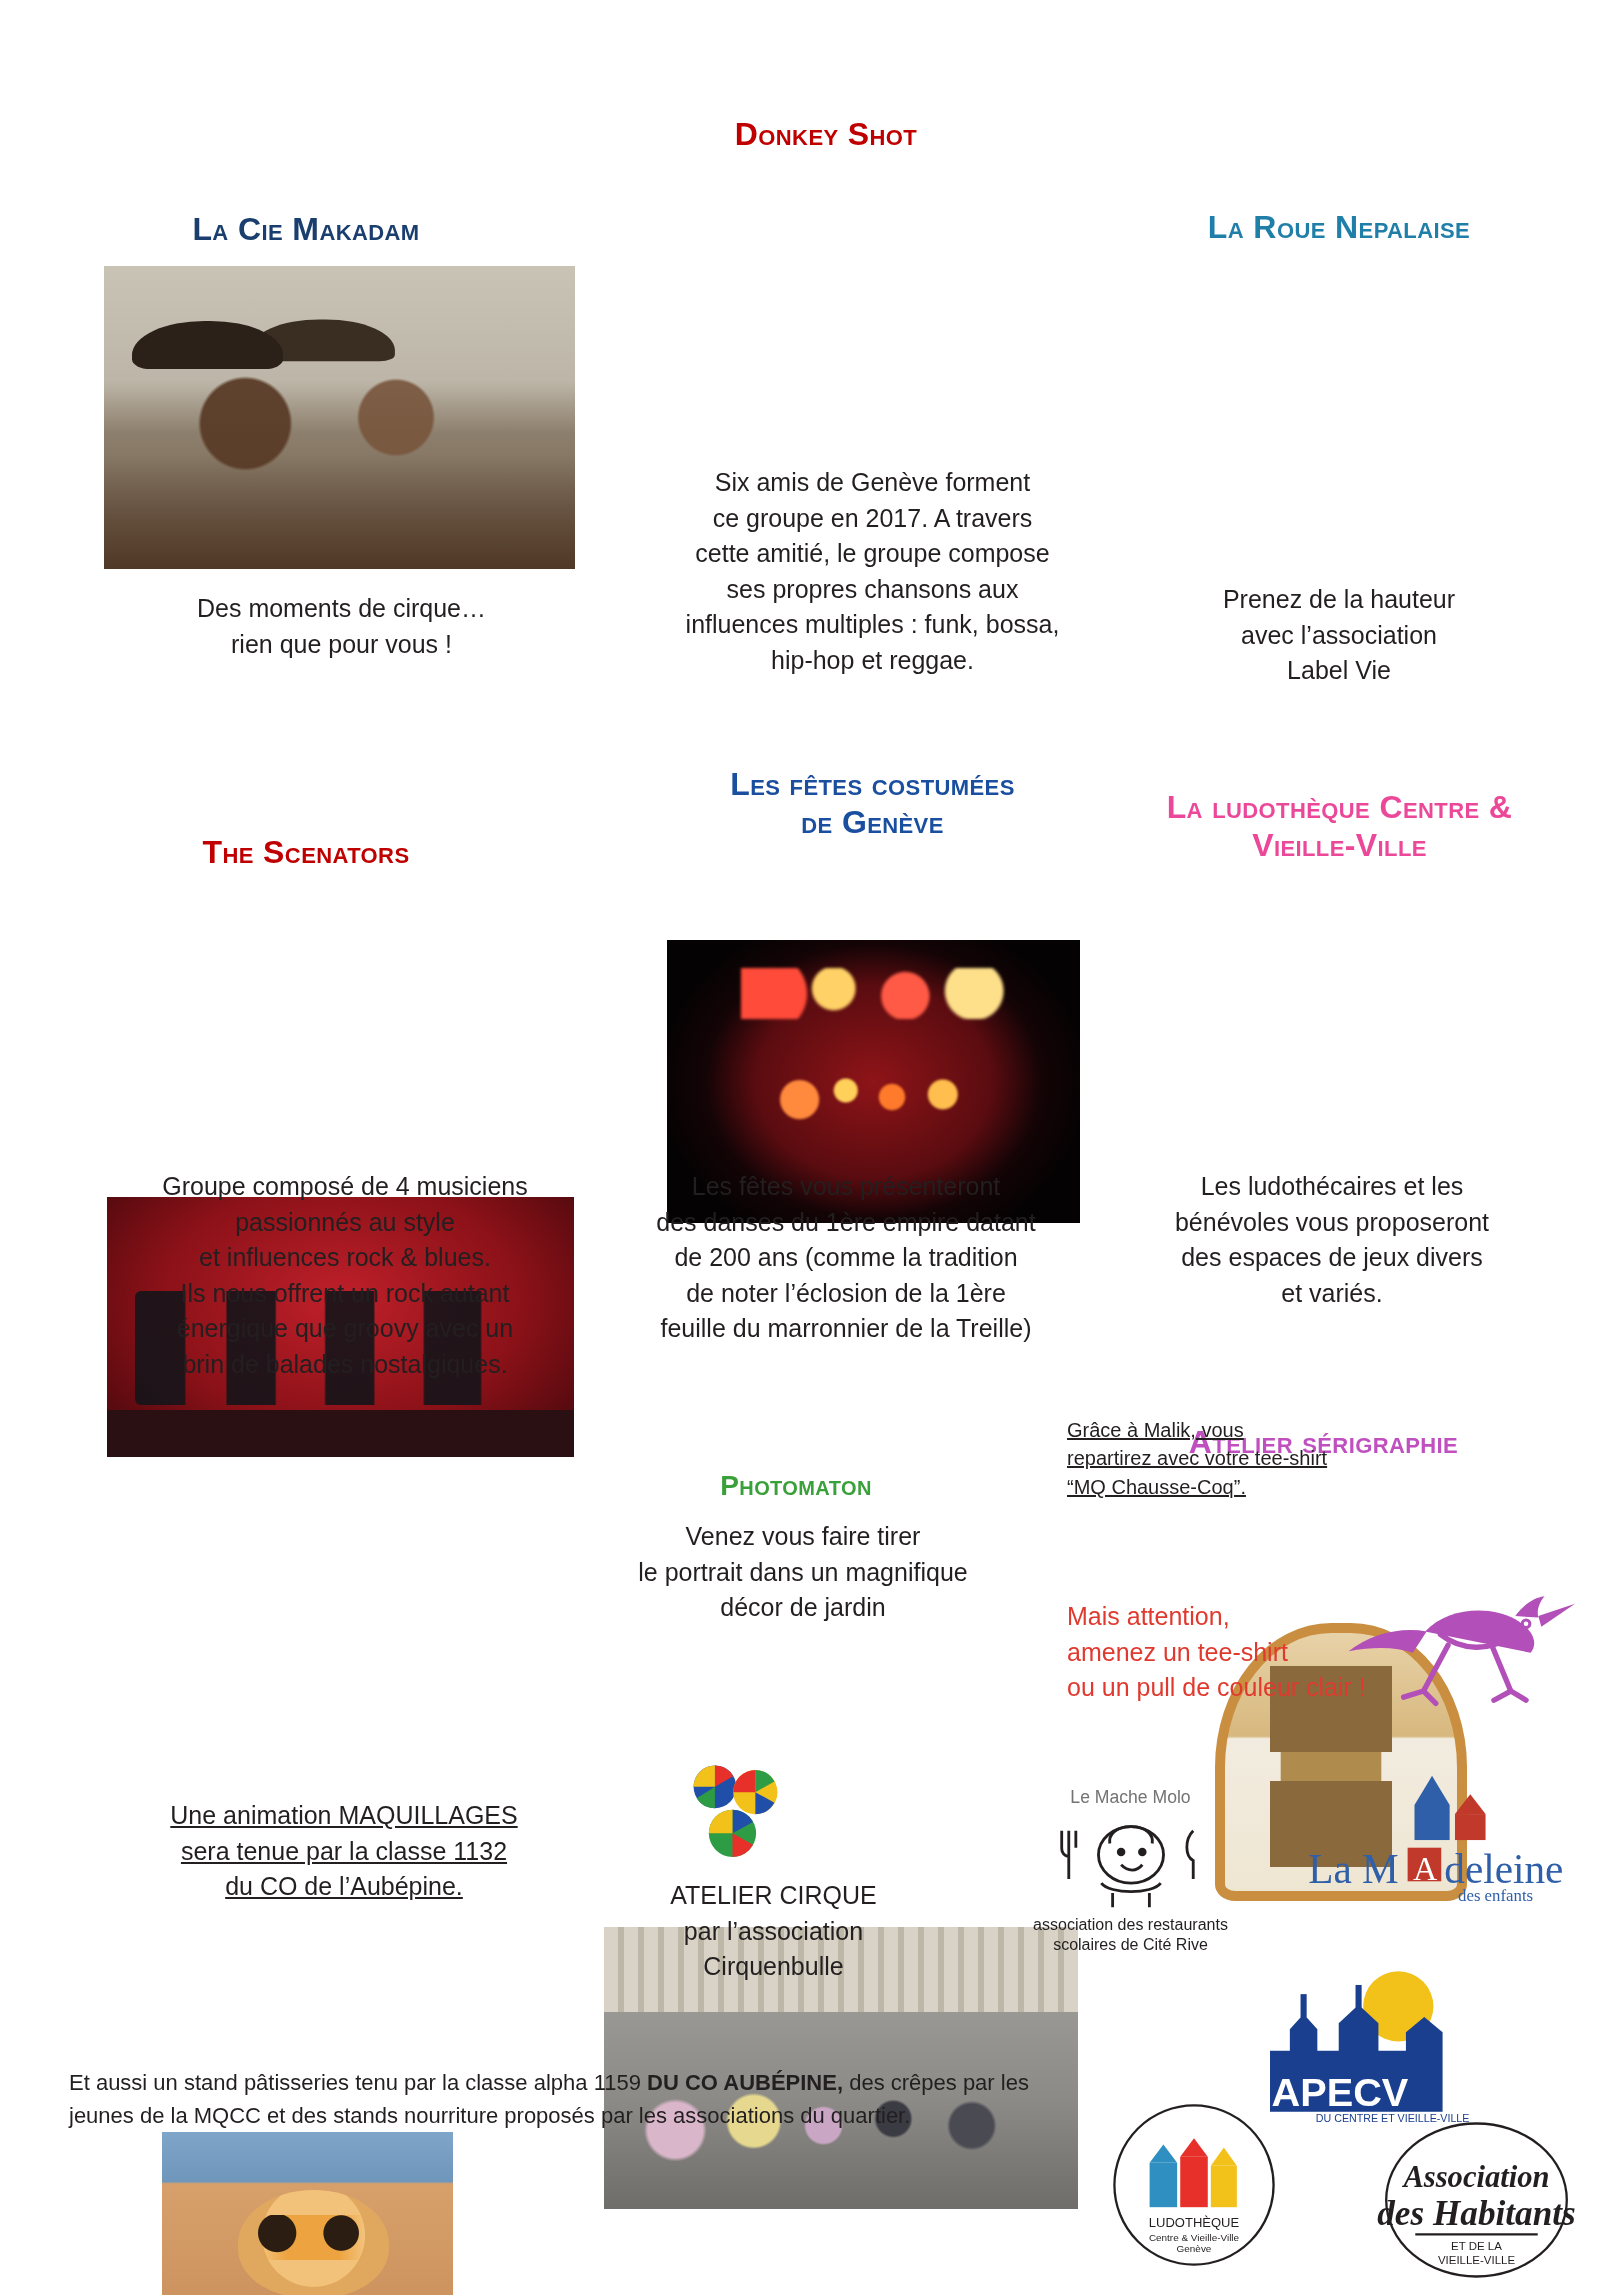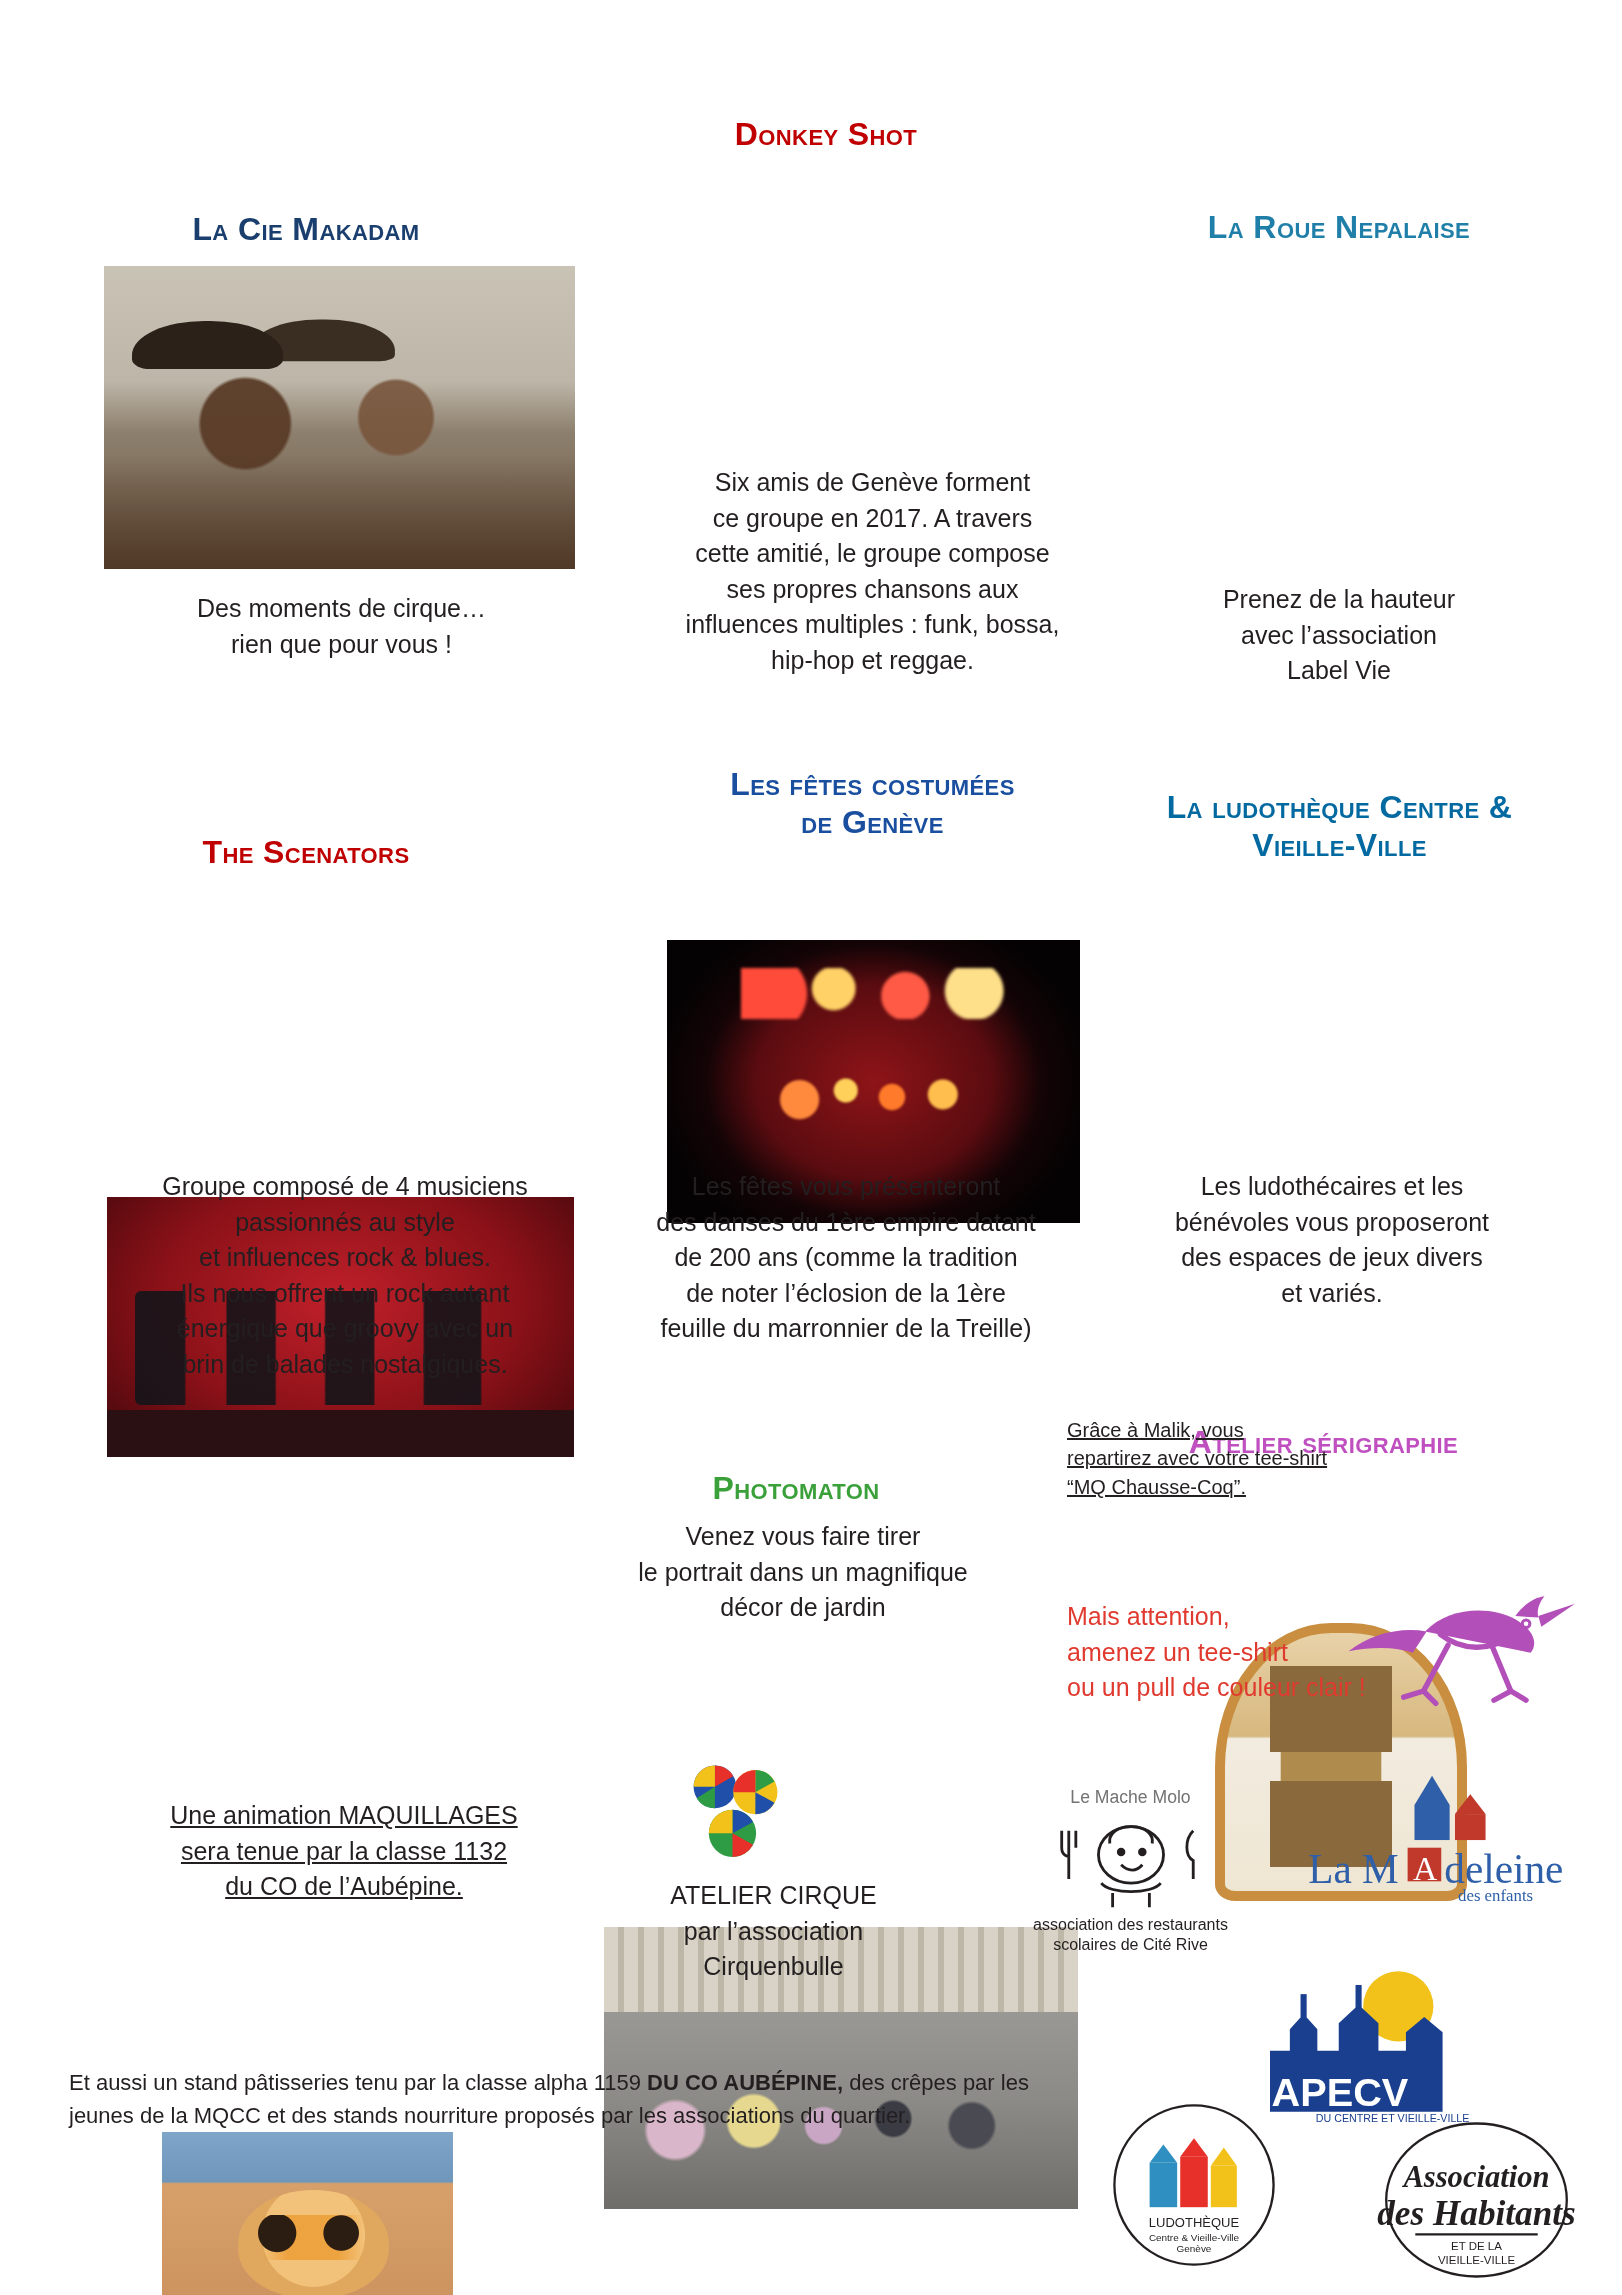--- a/index.html
+++ b/index.html
@@ -229,21 +229,21 @@
 de Genève</div>
 
 <div class="block photo ph-fetes" style="left:604px; top:874px; width:474px; height:282px;"></div>
 
 <div class="block caption" style="left:582px; top:1169px; width:528px; font-size:25px; white-space:pre-line;">Les fêtes vous présenteront
 des danses du 1ère empire datant
 de 200 ans (comme la tradition
 de noter l’éclosion de la 1ère
 feuille du marronnier de la Treille)</div>
 
-<div class="block heading smallcaps" style="left:582px; top:1469px; width:428px; font-size:32px; color:#3aa03a;">Photomaton</div>
+<div class="block heading smallcaps" style="left:582px; top:1469px; width:428px; font-size:28px; color:#3aa03a;">Photomaton</div>
 
 <div class="block caption" style="left:566px; top:1519px; width:474px; font-size:25px; white-space:pre-line;">Venez vous faire tirer
 le portrait dans un magnifique
 décor de jardin</div>
 
 <div class="juggling" style="left:673px; top:1760px; width:122px; height:107px;">
   <svg viewBox="0 0 160 140" width="122" height="107" aria-hidden="true">
     <g>
       <circle cx="55" cy="35" r="28" fill="#1f4fa8"></circle>
       <path d="M55 7 a28 28 0 0 1 24 14 l-24 14 z" fill="#e8302a"></path>
@@ -270,21 +270,21 @@
 Cirquenbulle</div>
 
 <div class="block heading smallcaps" style="left:1102px; top:208px; width:474px; font-size:32px; color:#1f7fa8;">La Roue Nepalaise</div>
 
 <div class="block photo ph-roue" style="left:1178px; top:264px; width:306px; height:306px;"></div>
 
 <div class="block caption" style="left:1125px; top:582px; width:428px; font-size:25px; white-space:pre-line;">Prenez de la hauteur
 avec l’association
 Label Vie</div>
 
-<div class="block heading smallcaps" style="left:1087px; top:788px; width:505px; font-size:32px; color:#0369a1; white-space:pre-line;">La ludothèque Centre &amp;
+<div class="block heading smallcaps" style="left:1087px; top:788px; width:505px; font-size:32px; color:#ec4899; white-space:pre-line;">La ludothèque Centre &amp;
 Vieille-Ville</div>
 
 <div class="block caption" style="left:1087px; top:1169px; width:490px; font-size:25px; white-space:pre-line;">Les ludothécaires et les
 bénévoles vous proposeront
 des espaces de jeux divers
 et variés.</div>
 
 <div class="block heading smallcaps" style="left:1071px; top:1423px; width:505px; font-size:32px; color:#c04fc0;">Atelier sérigraphie</div>
 
 <div class="block" style="left:1067px; top:1416px; width:444px; font-size:20px; line-height:1.42; white-space:pre-line;text-decoration:underline;">Grâce à Malik, vous

